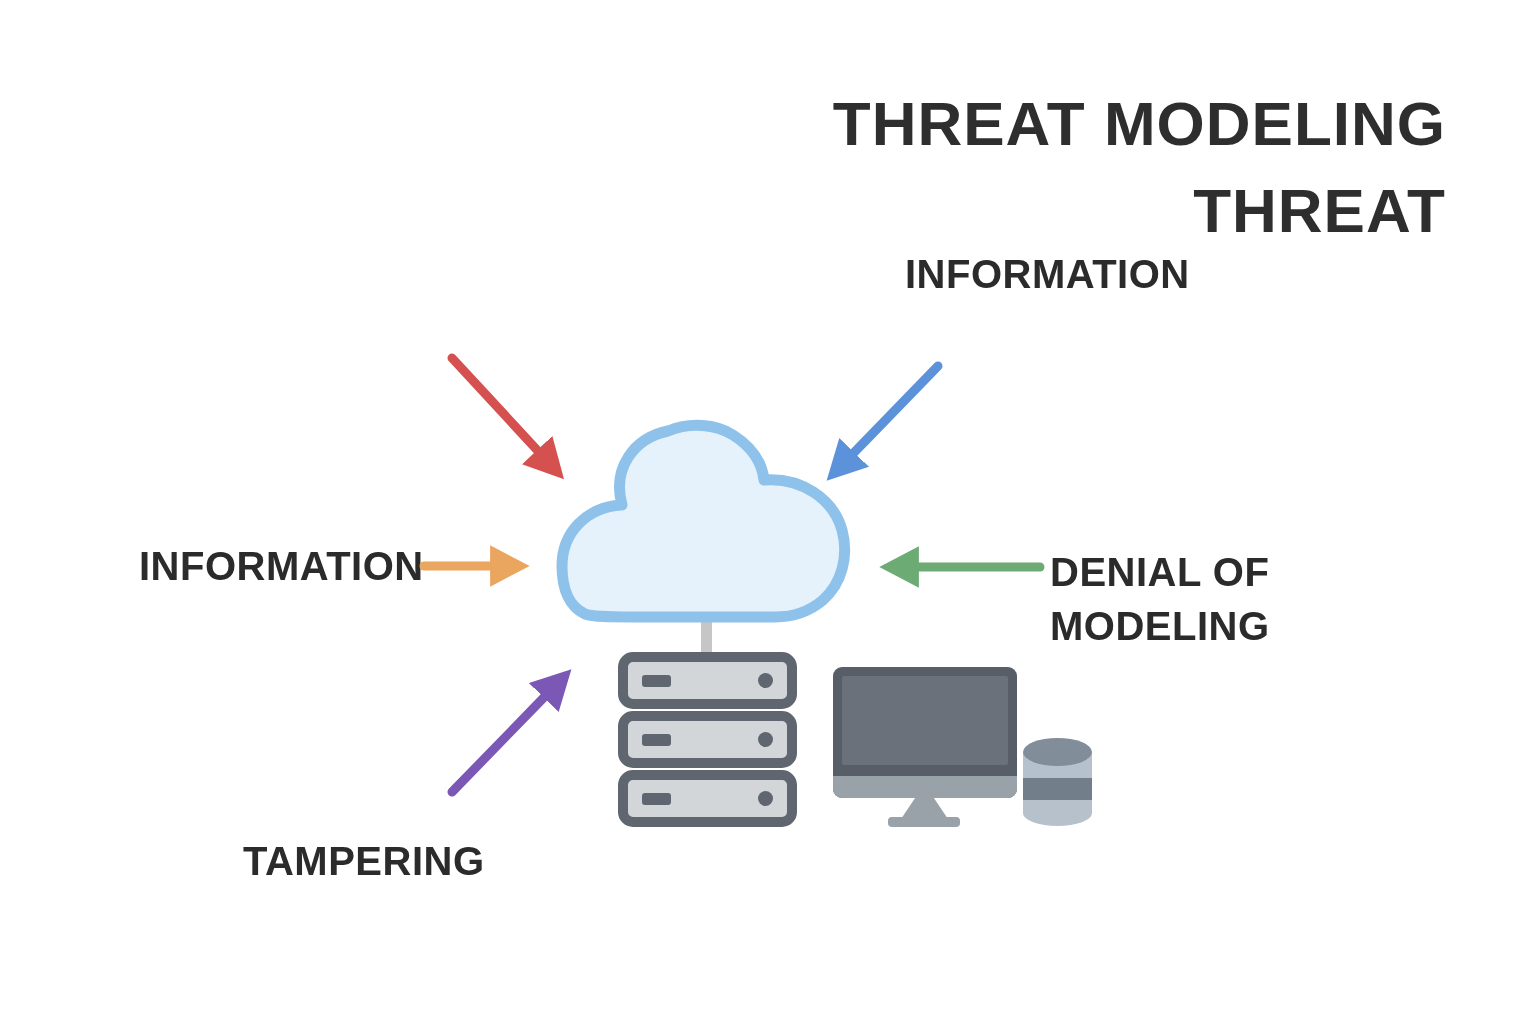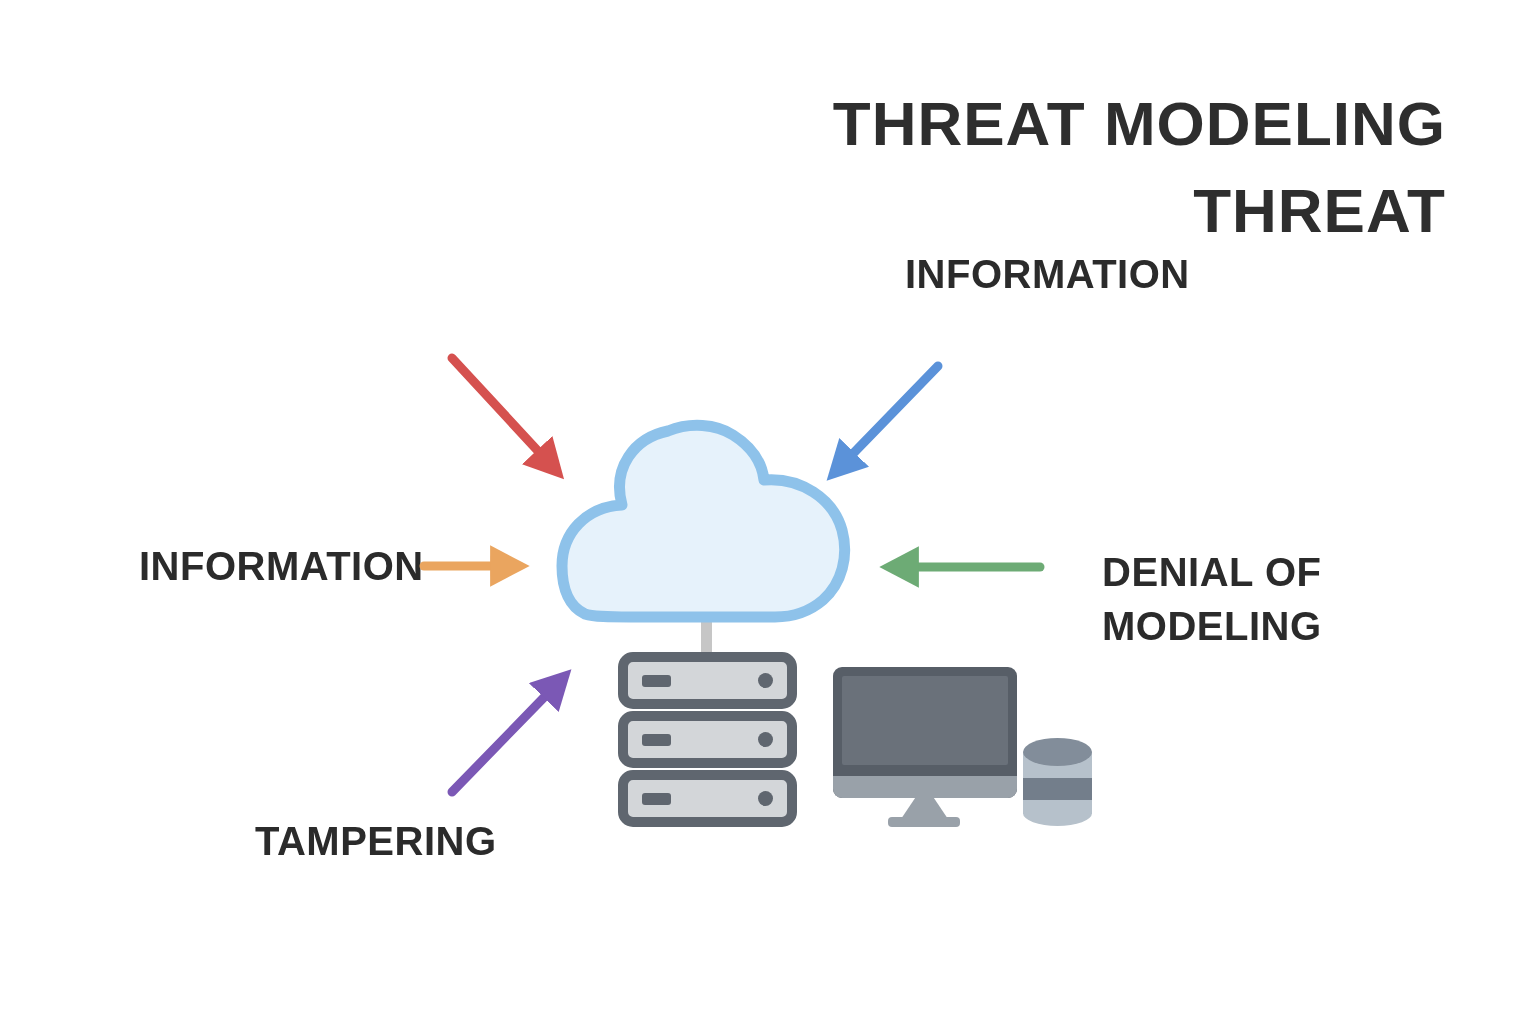--- a/index.html
+++ b/index.html
@@ -30,23 +30,23 @@
     position: absolute;
     font-weight: 700;
     font-size: 40px;
     line-height: 42px;
     letter-spacing: 0.5px;
     color: #2b2b2b;
     white-space: nowrap;
   }
   .label-spoofing     { left: 244px; top: 292px; }
   .label-repudiation  { left: 139px; top: 545px; }
-  .label-tampering    { left: 243px; top: 820px; margin-left: 12px; }
+  .label-tampering    { left: 243px; top: 840px; }
   .label-infodisc     { left: 905px; top: 248px; width: 330px; text-align: left; line-height: 52px; white-space: normal; }
-  .label-dos          { left: 1102px; top: 545px; line-height: 54px; text-align: center; }
+  .label-dos          { left: 1050px; top: 545px; line-height: 54px; }
   .overlay {
     position: absolute;
     left: 0; top: 0;
     width: 1536px; height: 1024px;
     z-index: 1;
   }
   
   .server {
     position: absolute;
     left: 618px; top: 652px;

